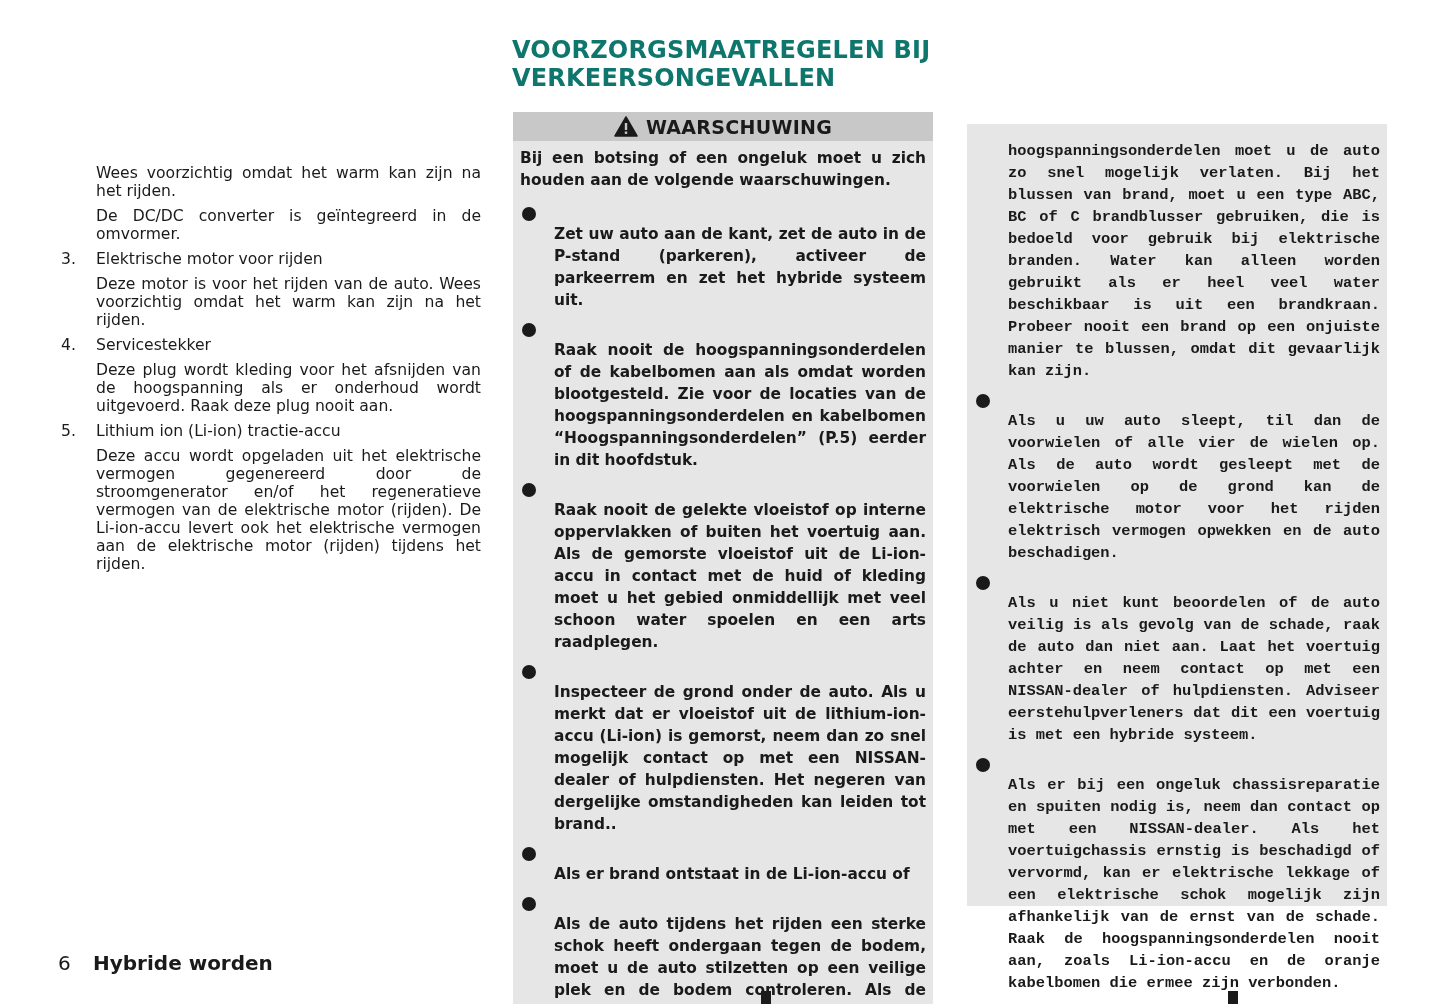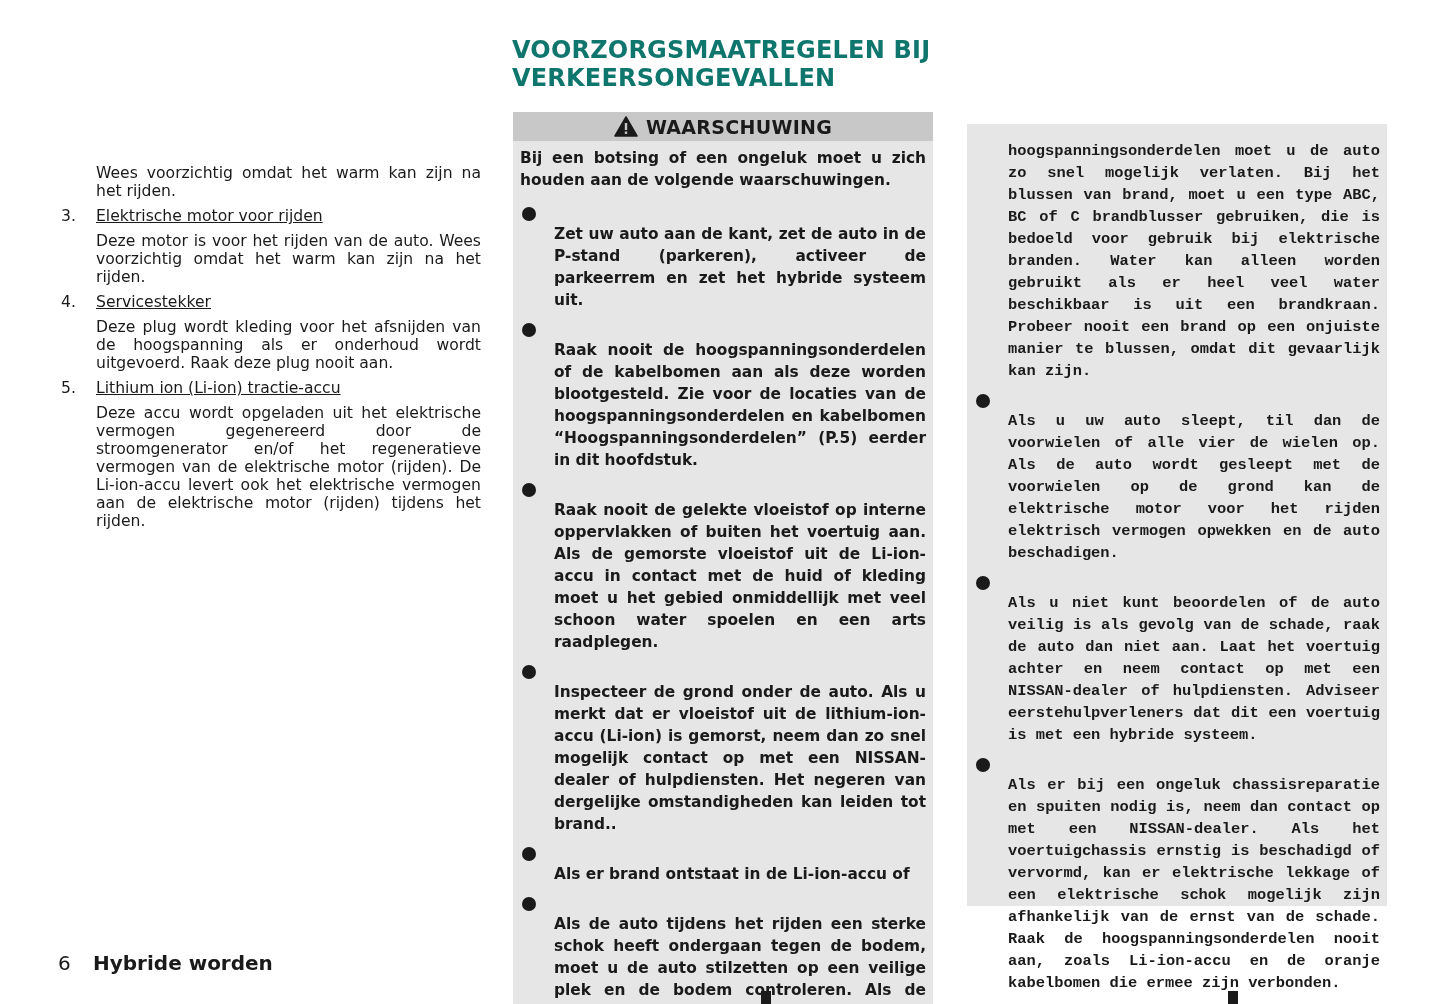--- a/index.html
+++ b/index.html
@@ -46,21 +46,20 @@
     .num-item {
       display: flex;
       margin: 0 0 7px 0;
     }
     .num-item .num {
       width: 35px;
       flex: 0 0 35px;
     }
     .num-item .label {
       flex: 1;
-      text-decoration: underline;
     }
     
     .warn-col {
       position: absolute;
       background: #e6e6e6;
       font-weight: bold;
       font-size: 15.4px;
       line-height: 22px;
       color: #1a1a1a;
       box-sizing: border-box;
@@ -150,20 +149,21 @@
       background: #1a1a1a;
     }
   </style>
 </head>
 <body>
 
 <h1 class="section-title">VOORZORGSMAATREGELEN BIJ VERKEERSONGEVALLEN</h1>
 
 <div class="left-col">
   <p>Wees voorzichtig omdat het warm kan zijn na het rijden.</p>
+  <p>De DC/DC converter is geïntegreerd in de omvormer.</p>
 
   <div class="num-item">
     <span class="num">3.</span>
     <span class="label">Elektrische motor voor rijden</span>
   </div>
   <p>Deze motor is voor het rijden van de auto. Wees voorzichtig omdat het warm kan zijn na het rijden.</p>
 
   <div class="num-item">
     <span class="num">4.</span>
     <span class="label">Servicestekker</span>
@@ -187,21 +187,21 @@
     <span>WAARSCHUWING</span>
   </div>
   <div class="warn-intro">Bij een botsing of een ongeluk moet u zich houden aan de volgende waarschuwingen.</div>
 
   <div class="bullet">
     <span class="dot"></span>
     <span class="txt">Zet uw auto aan de kant, zet de auto in de P-stand (parkeren), activeer de parkeerrem en zet het hybride systeem uit.</span>
   </div>
   <div class="bullet">
     <span class="dot"></span>
-    <span class="txt">Raak nooit de hoogspanningsonderdelen of de kabelbomen aan als deze worden blootgesteld. Zie voor de locaties van de hoogspanningsonderdelen en kabelbomen “Hoogspanningsonderdelen” (P.5) eerder in dit hoofdstuk.</span>
+    <span class="txt">Raak nooit de hoogspanningsonderdelen of de kabelbomen aan als omdat worden blootgesteld. Zie voor de locaties van de hoogspanningsonderdelen en kabelbomen “Hoogspanningsonderdelen” (P.5) eerder in dit hoofdstuk.</span>
   </div>
   <div class="bullet">
     <span class="dot"></span>
     <span class="txt">Raak nooit de gelekte vloeistof op interne oppervlakken of buiten het voertuig aan. Als de gemorste vloeistof uit de Li-ion-accu in contact met de huid of kleding moet u het gebied onmiddellijk met veel schoon water spoelen en een arts raadplegen.</span>
   </div>
   <div class="bullet">
     <span class="dot"></span>
     <span class="txt">Inspecteer de grond onder de auto. Als u merkt dat er vloeistof uit de lithium-ion-accu (Li-ion) is gemorst, neem dan zo snel mogelijk contact op met een NISSAN-dealer of hulpdiensten. Het negeren van dergelijke omstandigheden kan leiden tot brand..</span>
   </div>
   <div class="bullet">

